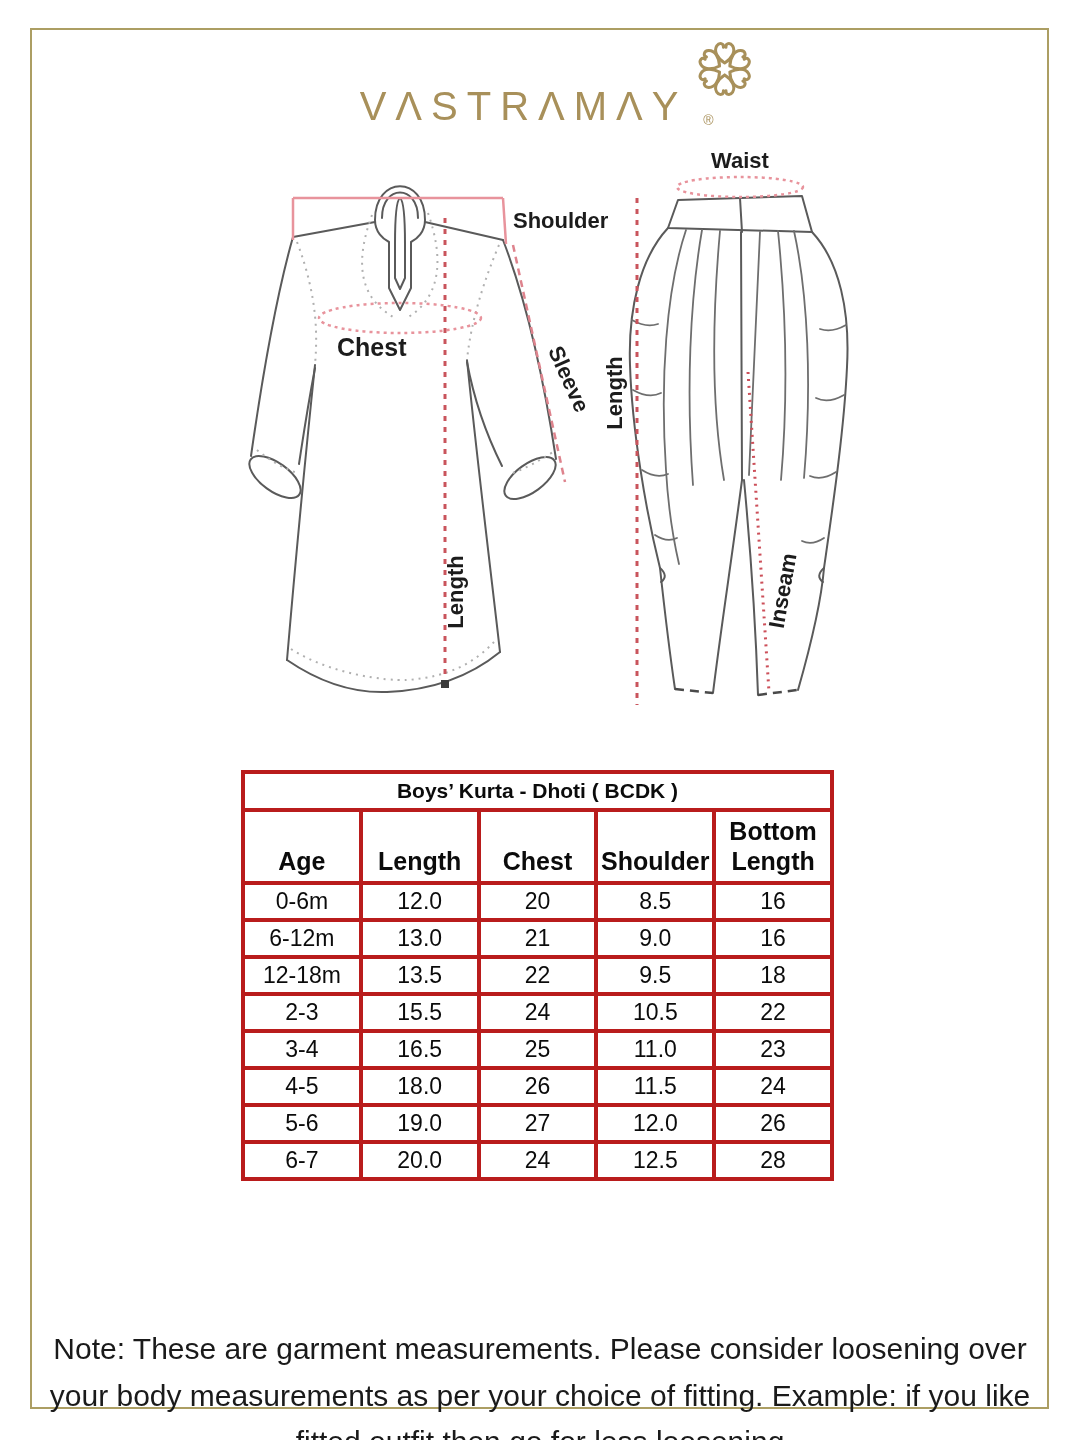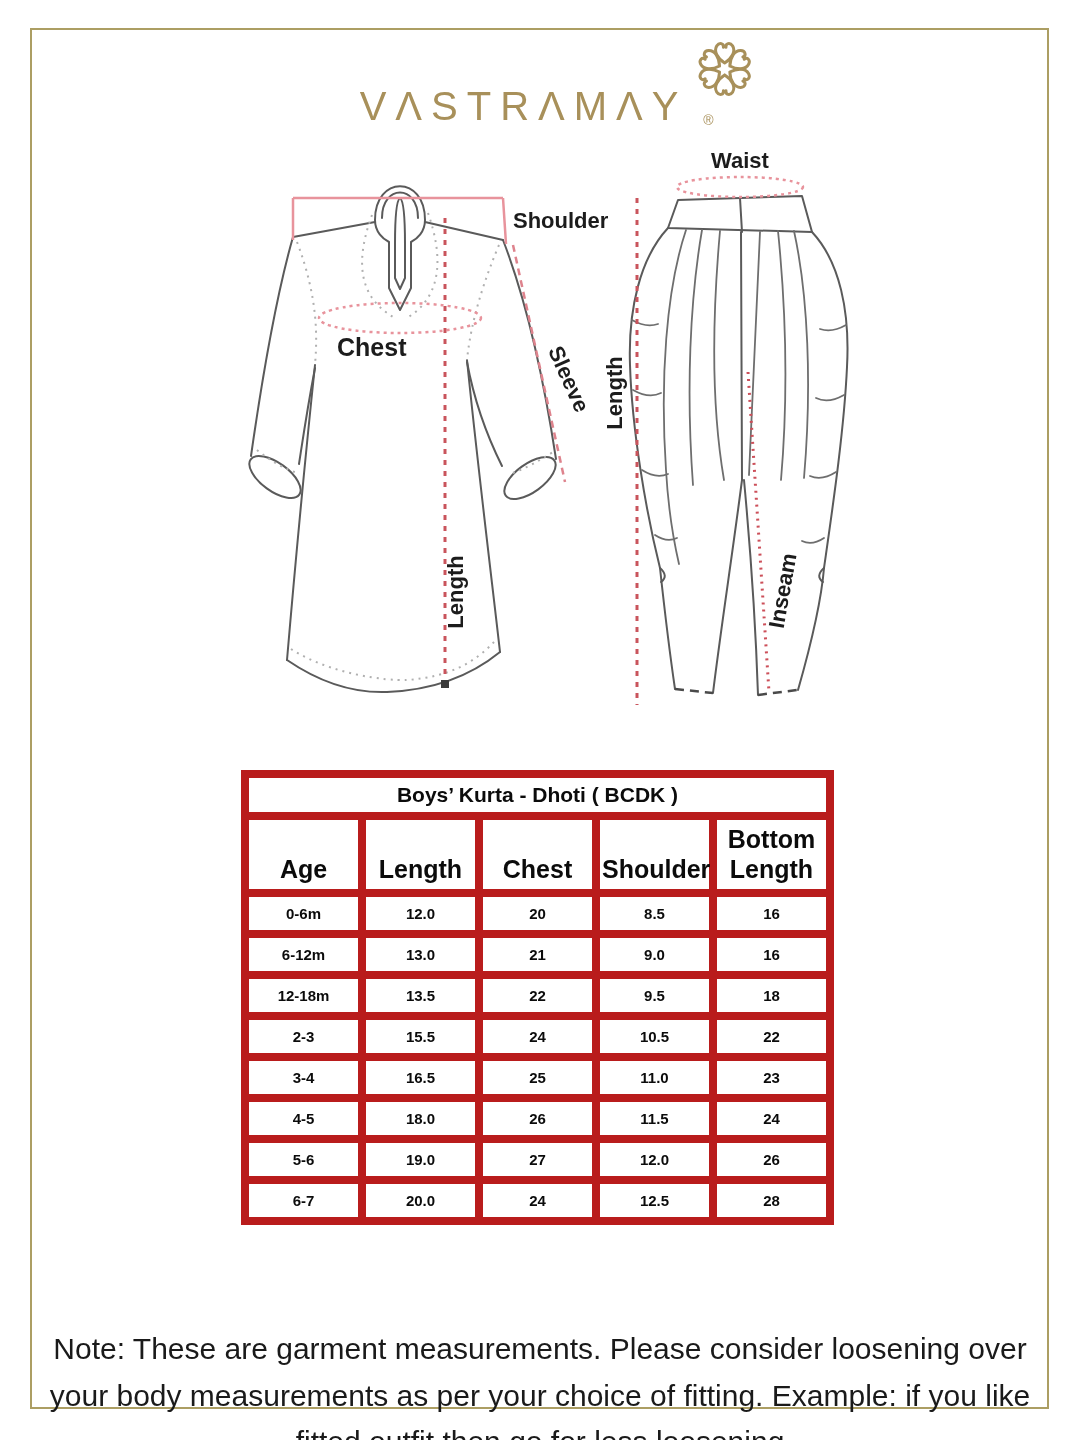--- a/index.html
+++ b/index.html
@@ -22,25 +22,25 @@
   .stitch{stroke:#b0b0b0;stroke-width:2;fill:none;stroke-dasharray:2 5;}
   .pinksolid{stroke:#e8939c;stroke-width:2.5;fill:none;}
   .pinkdot{stroke:#e8939c;stroke-width:2.5;fill:none;stroke-dasharray:3 4;}
   .pinkdash{stroke:#de838d;stroke-width:2.5;fill:none;stroke-dasharray:7 5;}
   .reddash{stroke:#c9545c;stroke-width:3;fill:none;stroke-dasharray:5 6;}
   .reddot{stroke:#cc4f59;stroke-width:3;fill:none;stroke-dasharray:2 5;}
   .hemdash{stroke:#4a4a4a;stroke-width:2.5;fill:none;stroke-dasharray:9 6;}
   
   .size-table{position:absolute;left:241px;top:770px;width:593px;border-collapse:collapse;
               table-layout:fixed;border:3px solid #0c0c0c;color:#0b0b0b;}
-  .size-table td,.size-table th{border:8px solid #b91c1c;text-align:center;padding:0 2px;}
+  .size-table td,.size-table th{border:4px solid #b91c1c;text-align:center;padding:0 2px;}
   .tt{height:34px;font-size:21px;font-weight:bold;}
   .ts{height:30px;font-size:17px;font-weight:bold;}
   .size-table th{height:64px;font-size:25px;vertical-align:bottom;padding-bottom:5px;line-height:1.2;}
-  .size-table td.v{height:33px;font-size:15px;font-weight:bold;}
+  .size-table td.v{height:33px;font-size:23px;font-weight:normal;}
   
   .note{position:absolute;left:50%;transform:translateX(-50%);top:1296px;width:990px;
         text-align:center;font-size:30px;line-height:1.55;color:#1a1a1a;}
 </style>
 </head>
 <body>
 
 <div class="page">
   <div class="frame"></div>
 

